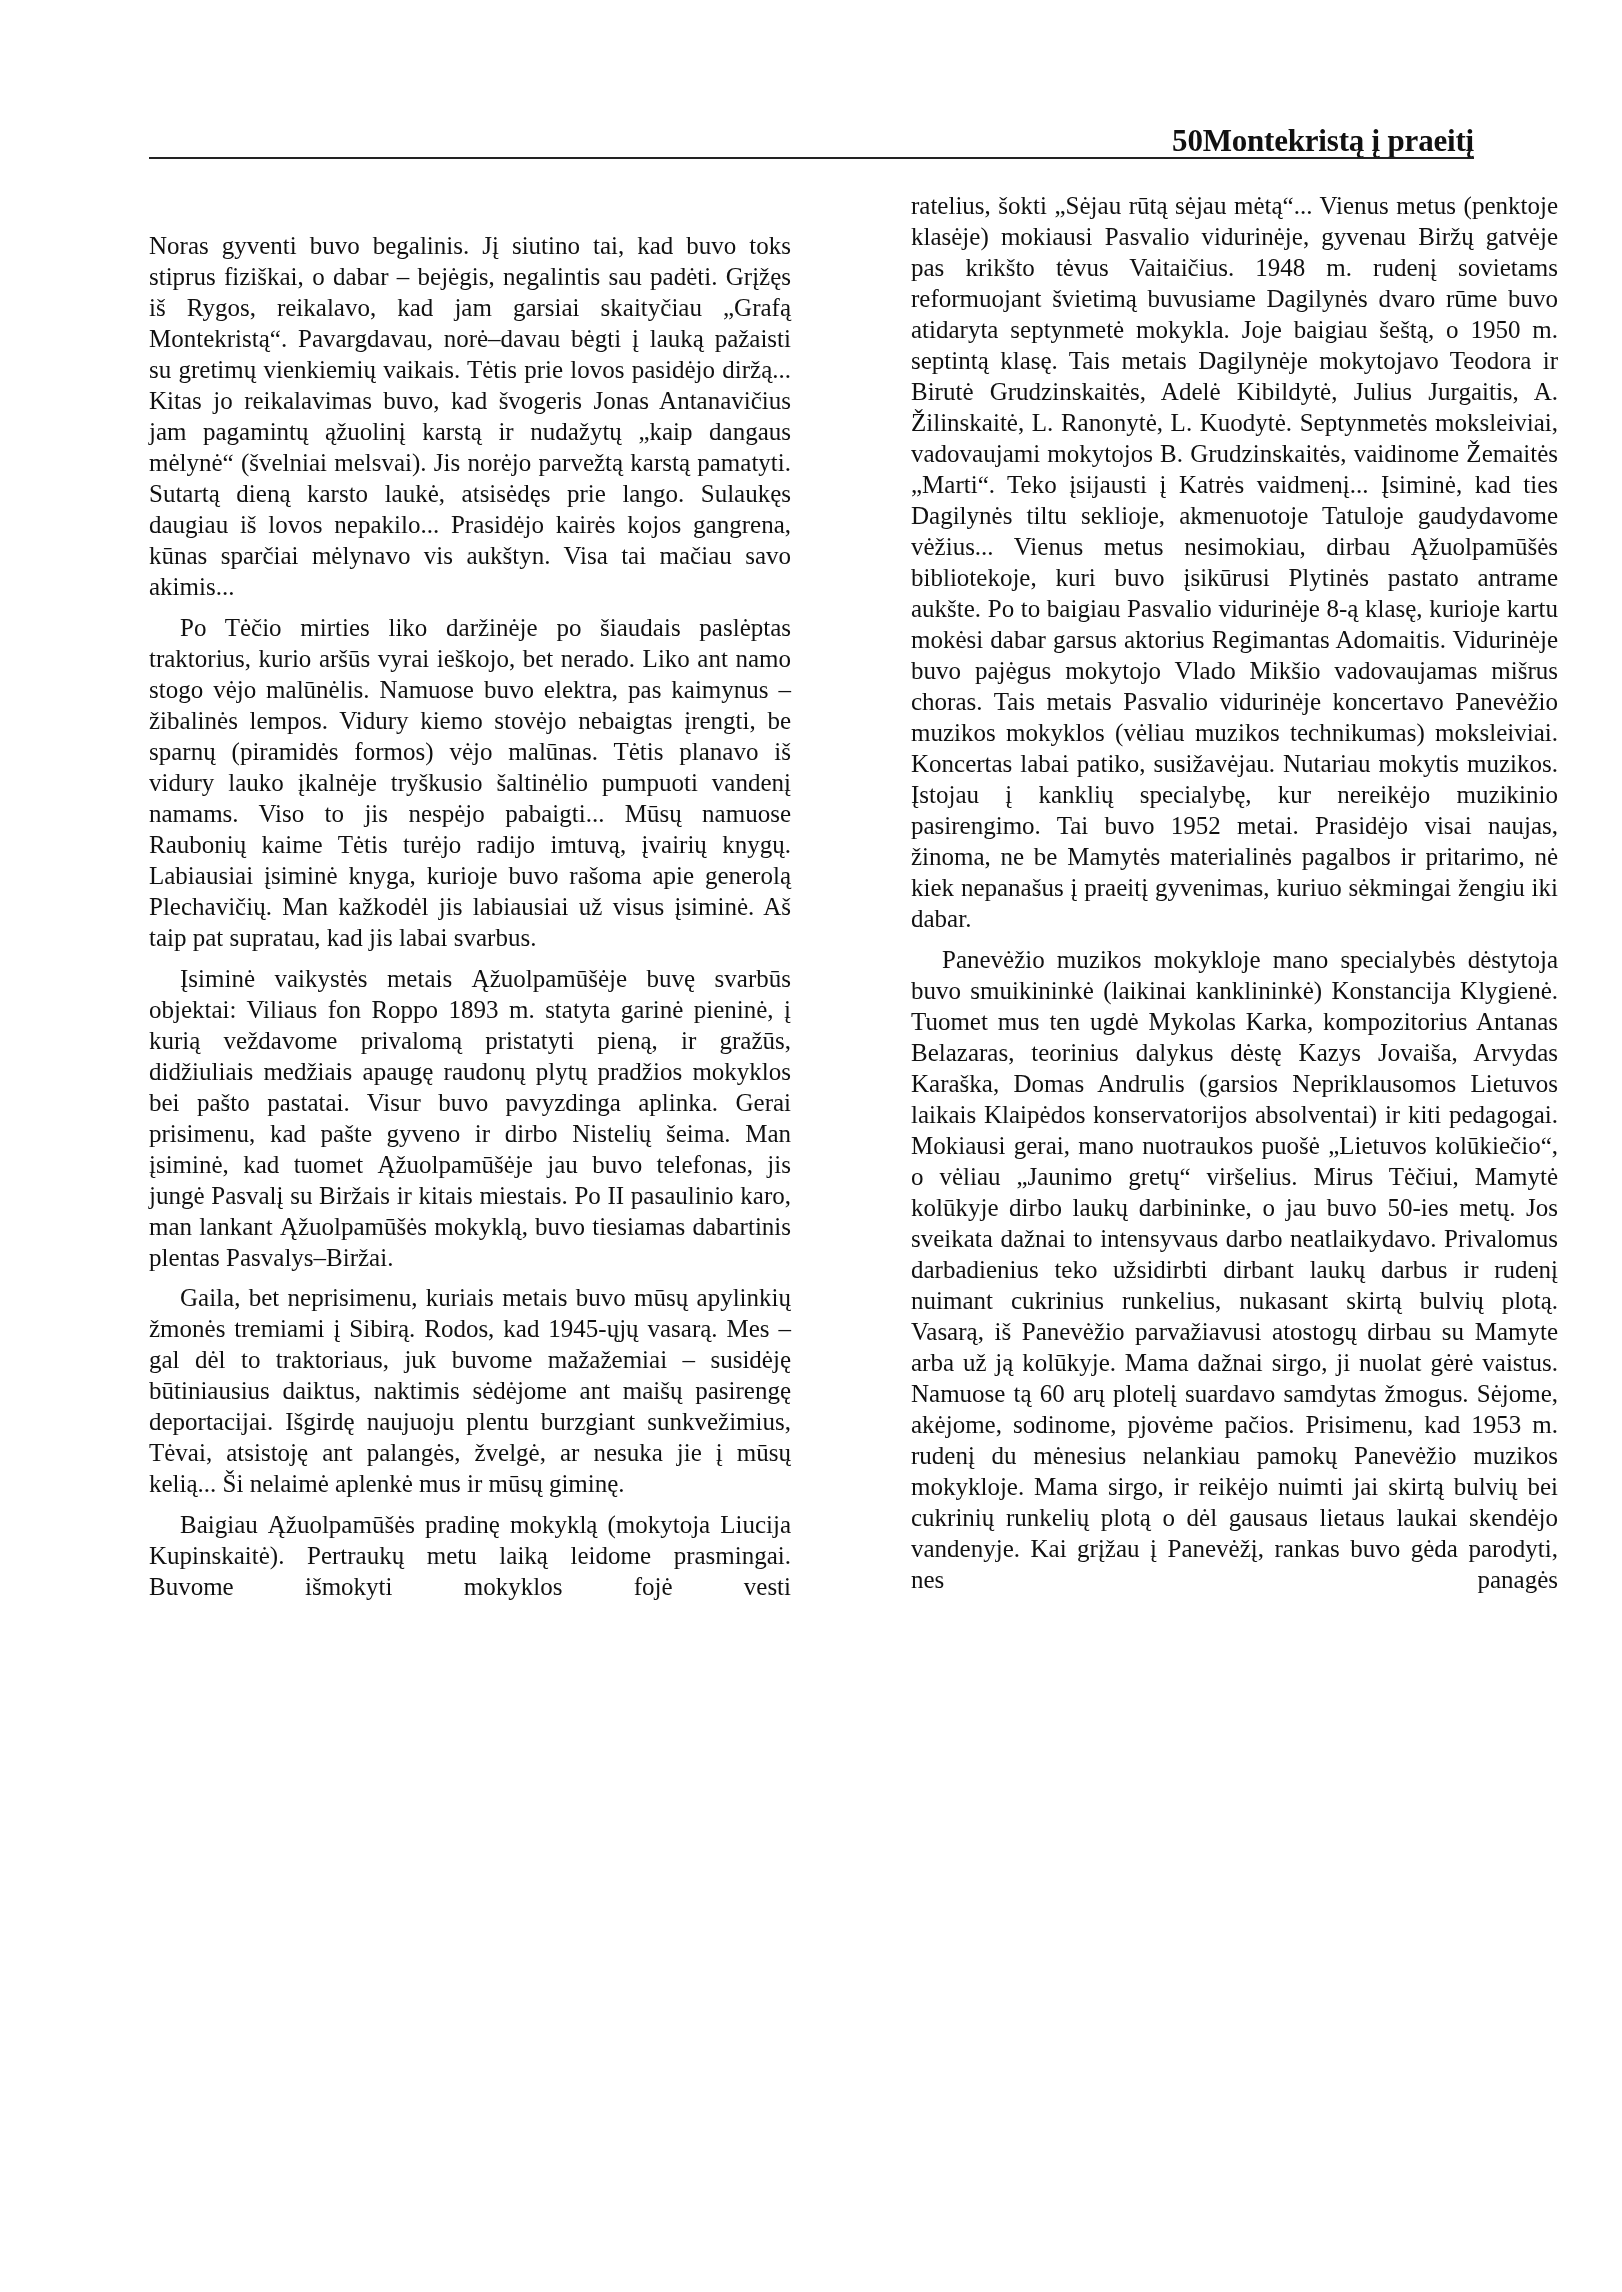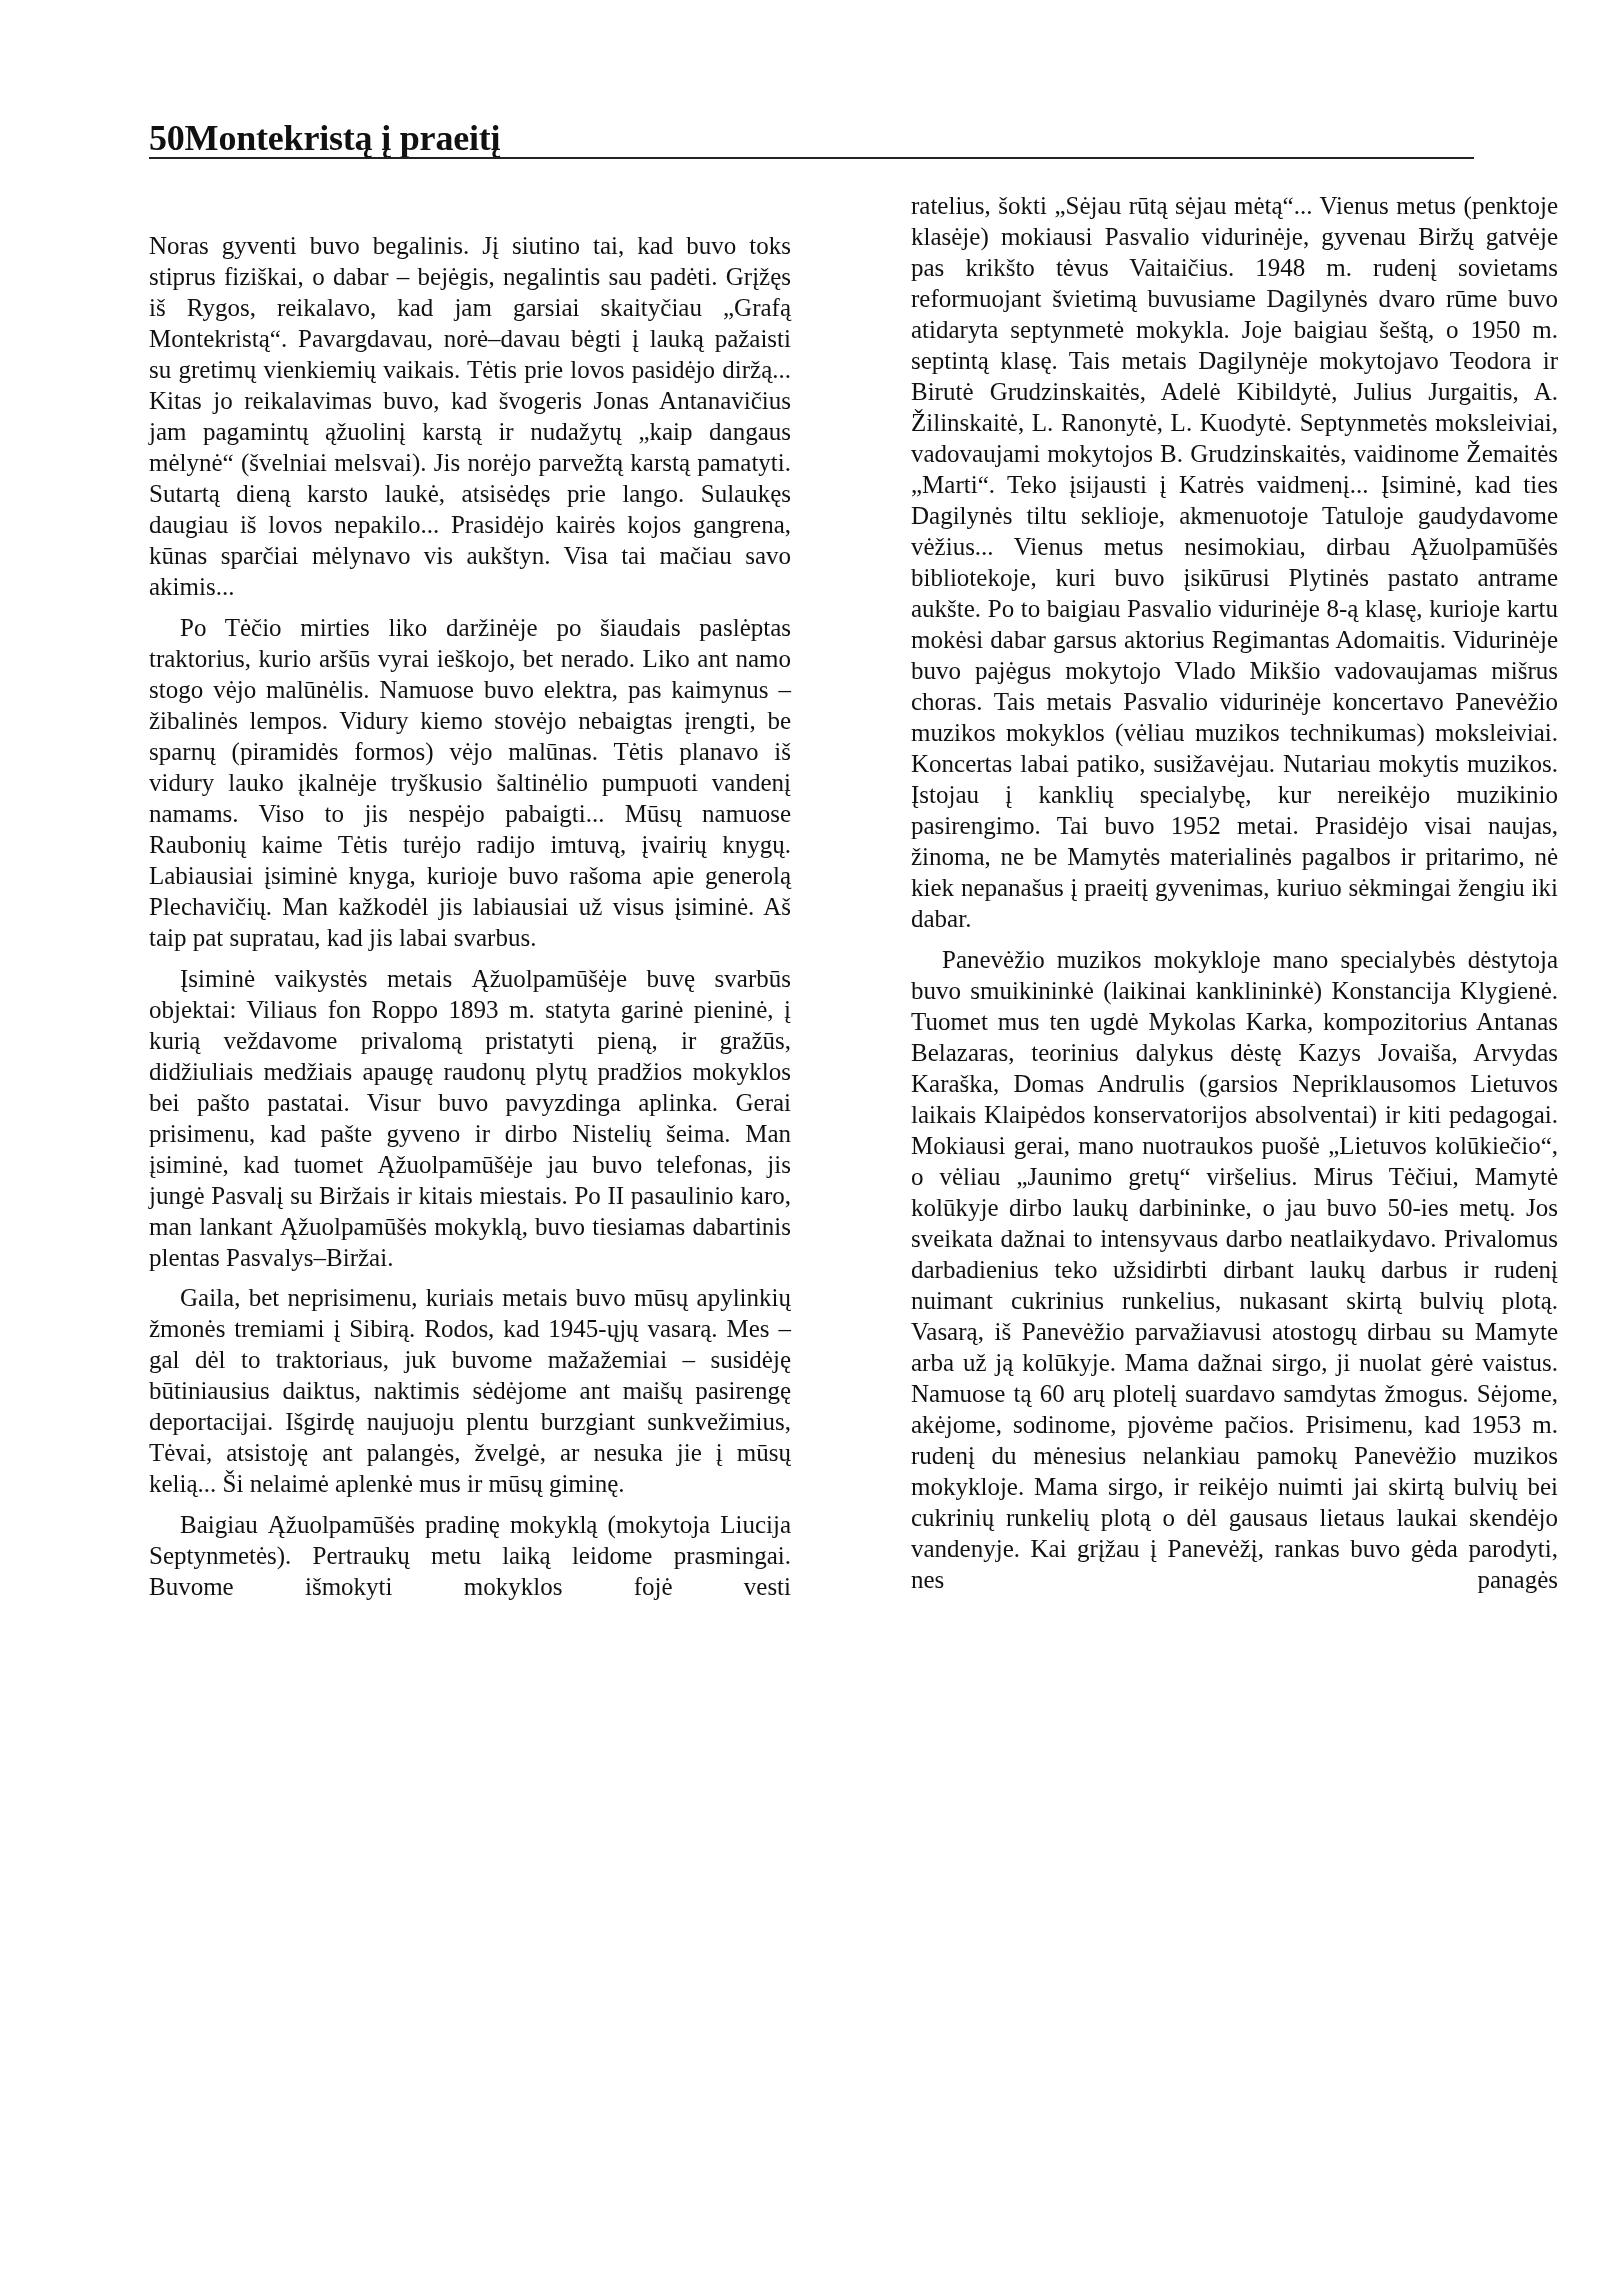--- a/index.html
+++ b/index.html
@@ -3,22 +3,22 @@
   <meta charset="utf-8">
   <style>
     html, body { margin: 0; padding: 0; background: #ffffff; }
     body {
       width: 1622px; height: 2293px; position: relative; overflow: hidden;
       font-family: "Liberation Serif", "DejaVu Serif", serif;
       color: #111111;
     }
     .header {
       position: absolute; left: 149px; top: 116px; width: 1325px; height: 43px;
-      display: flex; justify-content: flex-start; align-items: flex-end;
-      font-weight: bold; font-size: 36px; letter-spacing: -0.2px;
+      display: flex; justify-content: flex-end; align-items: flex-end;
+      font-weight: bold; font-size: 31px; letter-spacing: -0.2px;
     }
     .header-rule {
       position: absolute; left: 149px; top: 157px; width: 1325px; height: 2px; background: #222;
     }
     .column {
       position: absolute; top: 190px; width: 642px;
       font-size: 25px; line-height: 31px; text-align: justify;
       hyphens: none;
     }
     .col-left { left: 149px; margin-top: 40px; }
@@ -34,20 +34,20 @@
   <span>50</span>
   <span>Montekristą į praeitį</span>
 </div>
 <div class="header-rule"></div>
 
 <div class="column col-left">
   <p class="no-indent">Noras gyventi buvo begalinis. Jį siutino tai, kad buvo toks stiprus fiziškai, o dabar – bejėgis, negalintis sau padėti. Grįžęs iš Rygos, reikalavo, kad jam garsiai skaityčiau „Grafą Montekristą“. Pavargdavau, norė–davau bėgti į lauką pažaisti su gretimų vienkiemių vaikais. Tėtis prie lovos pasidėjo diržą... Kitas jo reikalavimas buvo, kad švogeris Jonas Antanavičius jam pagamintų ąžuolinį karstą ir nudažytų „kaip dangaus mėlynė“ (švelniai melsvai). Jis norėjo parvežtą karstą pamatyti. Sutartą dieną karsto laukė, atsisėdęs prie lango. Sulaukęs daugiau iš lovos nepakilo... Prasidėjo kairės kojos gangrena, kūnas sparčiai mėlynavo vis aukštyn. Visa tai mačiau savo akimis...</p>
   <p>Po Tėčio mirties liko daržinėje po šiaudais paslėptas traktorius, kurio aršūs vyrai ieškojo, bet nerado. Liko ant namo stogo vėjo malūnėlis. Namuose buvo elektra, pas kaimynus – žibalinės lempos. Vidury kiemo stovėjo nebaigtas įrengti, be sparnų (piramidės formos) vėjo malūnas. Tėtis planavo iš vidury lauko įkalnėje tryškusio šaltinėlio pumpuoti vandenį namams. Viso to jis nespėjo pabaigti... Mūsų namuose Raubonių kaime Tėtis turėjo radijo imtuvą, įvairių knygų. Labiausiai įsiminė knyga, kurioje buvo rašoma apie generolą Plechavičių. Man kažkodėl jis labiausiai už visus įsiminė. Aš taip pat supratau, kad jis labai svarbus.</p>
   <p>Įsiminė vaikystės metais Ąžuolpamūšėje buvę svarbūs objektai: Viliaus fon Roppo 1893 m. statyta garinė pieninė, į kurią veždavome privalomą pristatyti pieną, ir gražūs, didžiuliais medžiais apaugę raudonų plytų pradžios mokyklos bei pašto pastatai. Visur buvo pavyzdinga aplinka. Gerai prisimenu, kad pašte gyveno ir dirbo Nistelių šeima. Man įsiminė, kad tuomet Ąžuolpamūšėje jau buvo telefonas, jis jungė Pasvalį su Biržais ir kitais miestais. Po II pasaulinio karo, man lankant Ąžuolpamūšės mokyklą, buvo tiesiamas dabartinis plentas Pasvalys–Biržai.</p>
   <p>Gaila, bet neprisimenu, kuriais metais buvo mūsų apylinkių žmonės tremiami į Sibirą. Rodos, kad 1945-ųjų vasarą. Mes – gal dėl to traktoriaus, juk buvome mažažemiai – susidėję būtiniausius daiktus, naktimis sėdėjome ant maišų pasirengę deportacijai. Išgirdę naujuoju plentu burzgiant sunkvežimius, Tėvai, atsistoję ant palangės, žvelgė, ar nesuka jie į mūsų kelią... Ši nelaimė aplenkė mus ir mūsų giminę.</p>
-  <p>Baigiau Ąžuolpamūšės pradinę mokyklą (mokytoja Liucija Septynmetės). Pertraukų metu laiką leidome prasmingai. Buvome išmokyti mokyklos fojė vesti</p>
+  <p>Baigiau Ąžuolpamūšės pradinę mokyklą (mokytoja Liucija Kupinskaitė). Pertraukų metu laiką leidome prasmingai. Buvome išmokyti mokyklos fojė vesti</p>
 </div>
 
 <div class="column col-right">
   <p class="no-indent">ratelius, šokti „Sėjau rūtą sėjau mėtą“... Vienus metus (penktoje klasėje) mokiausi Pasvalio vidurinėje, gyvenau Biržų gatvėje pas krikšto tėvus Vaitaičius. 1948 m. rudenį sovietams reformuojant švietimą buvusiame Dagilynės dvaro rūme buvo atidaryta septynmetė mokykla. Joje baigiau šeštą, o 1950 m. septintą klasę. Tais metais Dagilynėje mokytojavo Teodora ir Birutė Grudzinskaitės, Adelė Kibildytė, Julius Jurgaitis, A. Žilinskaitė, L. Ranonytė, L. Kuodytė. Septynmetės moksleiviai, vadovaujami mokytojos B. Grudzinskaitės, vaidinome Žemaitės „Marti“. Teko įsijausti į Katrės vaidmenį... Įsiminė, kad ties Dagilynės tiltu seklioje, akmenuotoje Tatuloje gaudydavome vėžius... Vienus metus nesimokiau, dirbau Ąžuolpamūšės bibliotekoje, kuri buvo įsikūrusi Plytinės pastato antrame aukšte. Po to baigiau Pasvalio vidurinėje 8-ą klasę, kurioje kartu mokėsi dabar garsus aktorius Regimantas Adomaitis. Vidurinėje buvo pajėgus mokytojo Vlado Mikšio vadovaujamas mišrus choras. Tais metais Pasvalio vidurinėje koncertavo Panevėžio muzikos mokyklos (vėliau muzikos technikumas) moksleiviai. Koncertas labai patiko, susižavėjau. Nutariau mokytis muzikos. Įstojau į kanklių specialybę, kur nereikėjo muzikinio pasirengimo. Tai buvo 1952 metai. Prasidėjo visai naujas, žinoma, ne be Mamytės materialinės pagalbos ir pritarimo, nė kiek nepanašus į praeitį gyvenimas, kuriuo sėkmingai žengiu iki dabar.</p>
   <p>Panevėžio muzikos mokykloje mano specialybės dėstytoja buvo smuikininkė (laikinai kanklininkė) Konstancija Klygienė. Tuomet mus ten ugdė Mykolas Karka, kompozitorius Antanas Belazaras, teorinius dalykus dėstę Kazys Jovaiša, Arvydas Karaška, Domas Andrulis (garsios Nepriklausomos Lietuvos laikais Klaipėdos konservatorijos absolventai) ir kiti pedagogai. Mokiausi gerai, mano nuotraukos puošė „Lietuvos kolūkiečio“, o vėliau „Jaunimo gretų“ viršelius. Mirus Tėčiui, Mamytė kolūkyje dirbo laukų darbininke, o jau buvo 50-ies metų. Jos sveikata dažnai to intensyvaus darbo neatlaikydavo. Privalomus darbadienius teko užsidirbti dirbant laukų darbus ir rudenį nuimant cukrinius runkelius, nukasant skirtą bulvių plotą. Vasarą, iš Panevėžio parvažiavusi atostogų dirbau su Mamyte arba už ją kolūkyje. Mama dažnai sirgo, ji nuolat gėrė vaistus. Namuose tą 60 arų plotelį suardavo samdytas žmogus. Sėjome, akėjome, sodinome, pjovėme pačios. Prisimenu, kad 1953 m. rudenį du mėnesius nelankiau pamokų Panevėžio muzikos mokykloje. Mama sirgo, ir reikėjo nuimti jai skirtą bulvių bei cukrinių runkelių plotą o dėl gausaus lietaus laukai skendėjo vandenyje. Kai grįžau į Panevėžį, rankas buvo gėda parodyti, nes panagės</p>
 </div>
 
 
 </body></html>

